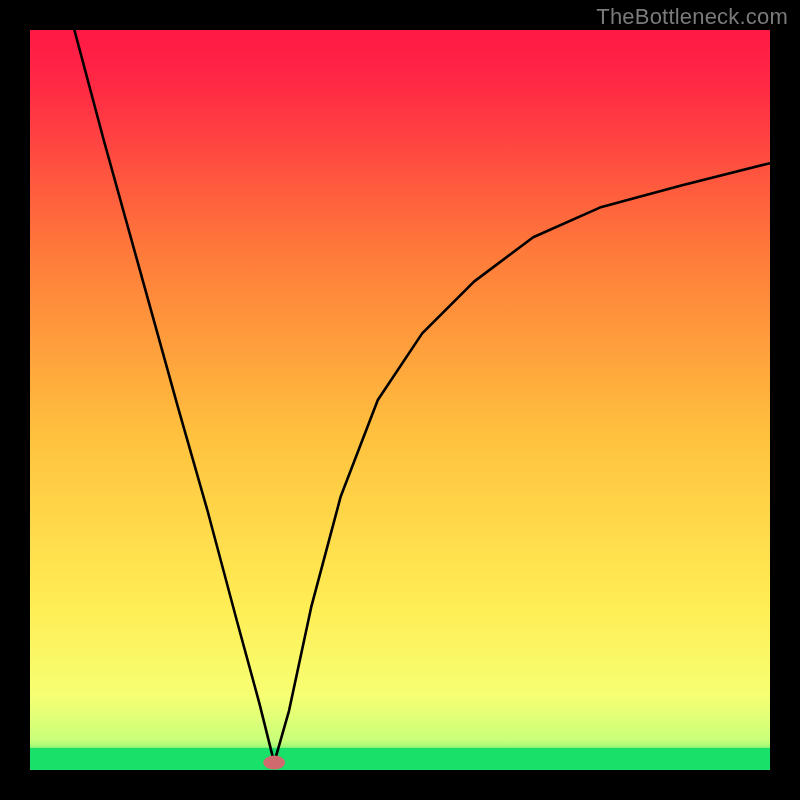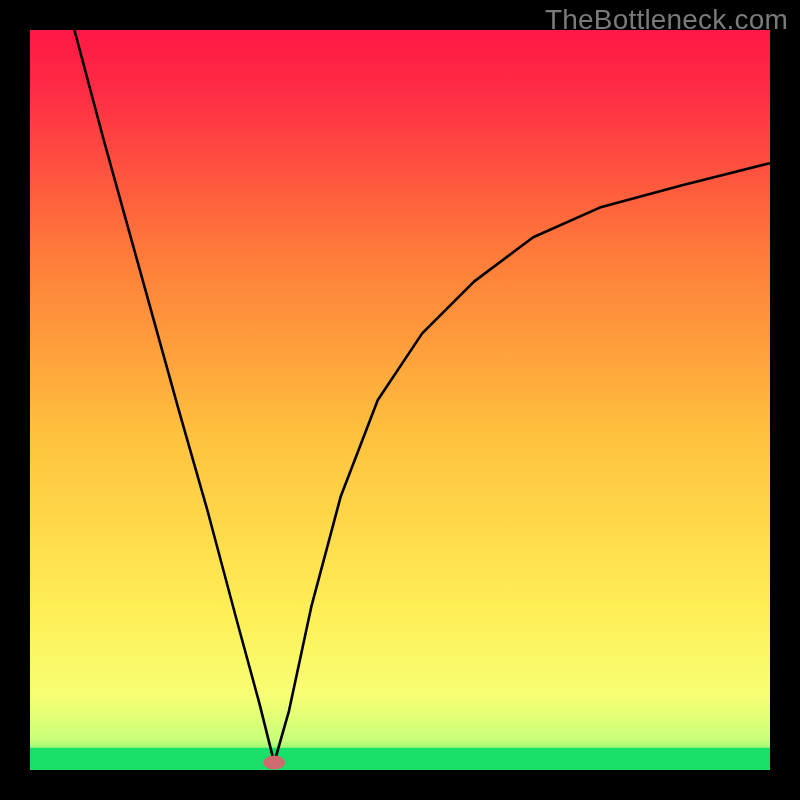--- a/index.html
+++ b/index.html
@@ -17,21 +17,21 @@
     top: 30px;
     width: 740px;
     height: 740px;
     background: #000;
   }
   .watermark {
     position: absolute;
     top: 4px;
     right: 12px;
     color: #7a7a7a;
-    font-size: 28px;
+    font-size: 22px;
     font-weight: 500;
     letter-spacing: 0.2px;
     z-index: 10;
   }
   svg { display: block; }
 </style>
 </head>
 <body>
 
 <div class="frame">

